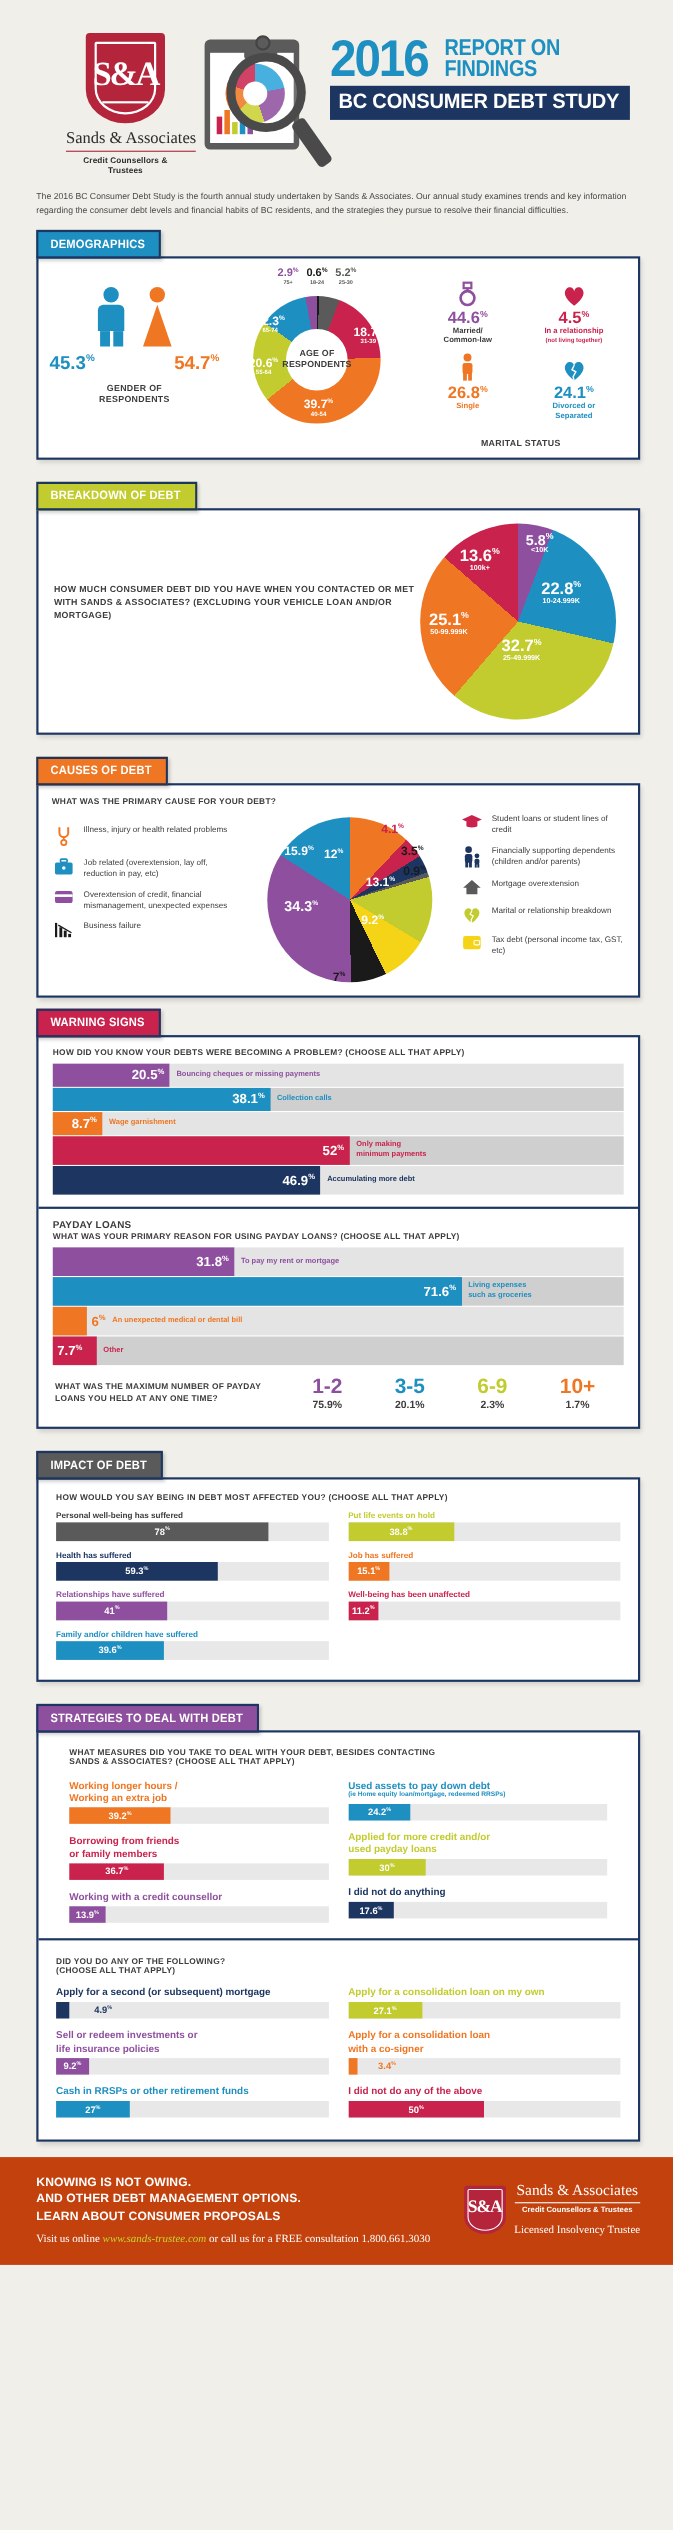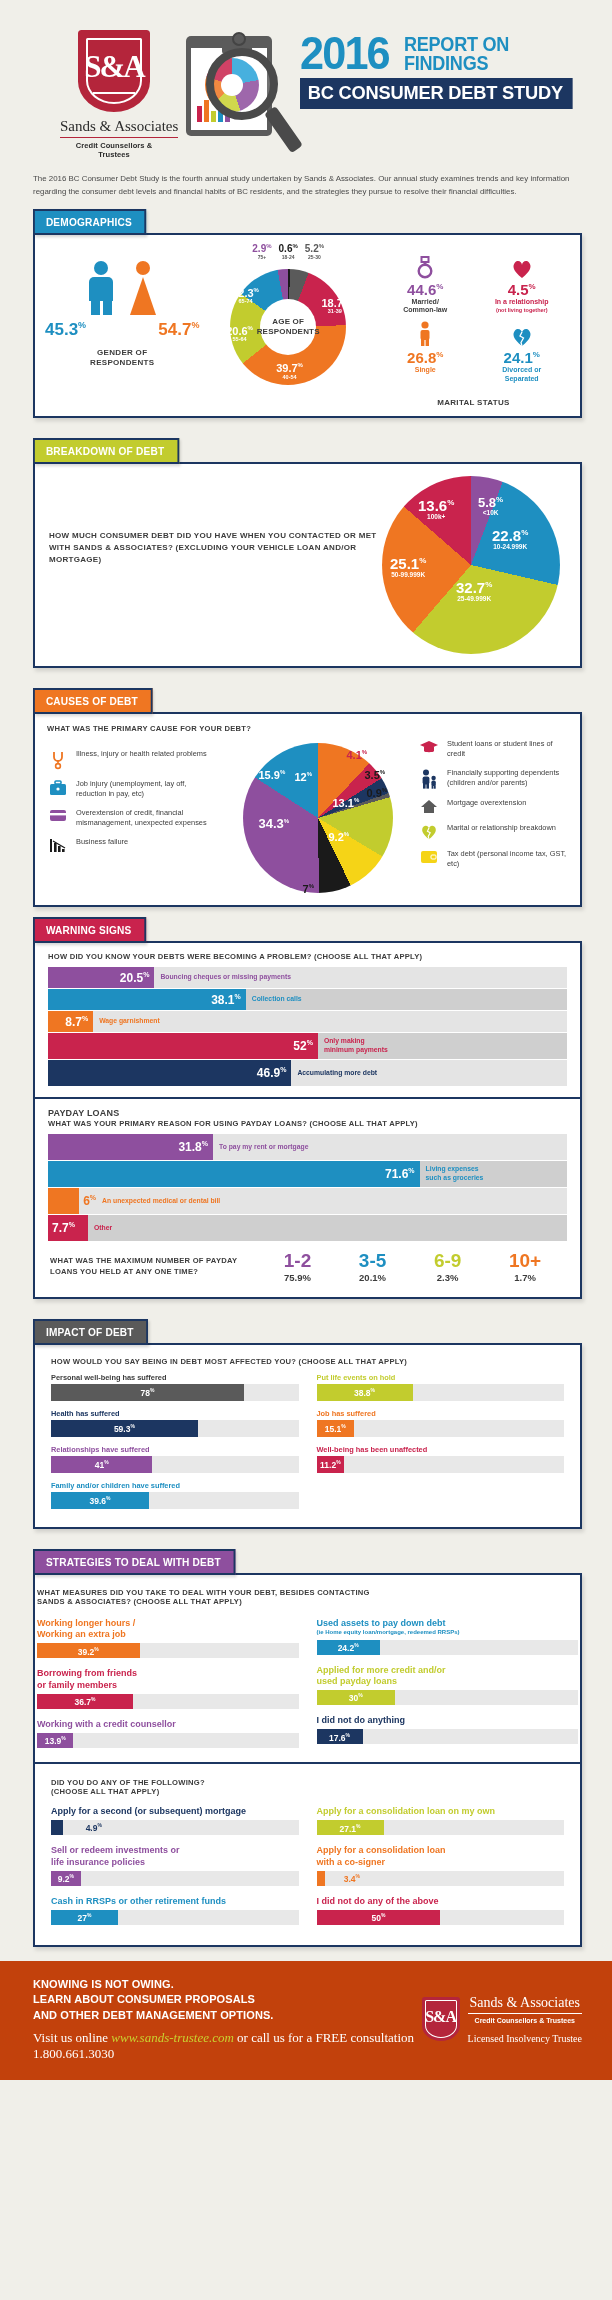--- a/index.html
+++ b/index.html
@@ -179,21 +179,21 @@
   .ifill span{font-size:8.5px;font-weight:bold;}
   .ifill span sup{font-size:5px;}
   .slab { font-size:9px; font-weight:bold; line-height:1.25; margin-bottom:3px;}
   .slab small{font-size:6px;display:block;font-weight:bold;}
   .strack { height:15px; background:#e8e8e8; margin-bottom:10px;}
 
   
   .footer { background:#c2410c; color:#fff; padding:16px 30px 18px 33px; display:flex; align-items:center; margin-top:14px;}
   .foot-left{flex:1;}
   .foot-h{font-size:11px;font-weight:bold;line-height:1.38;letter-spacing:.1px;}
-  .foot-p{font-size:13px;margin-top:7px;font-family:"Liberation Serif",serif;}
+  .foot-p{font-size:10px;margin-top:7px;font-family:"Liberation Serif",serif;}
   .foot-p a{color:#c9d130;text-decoration:none;font-style:italic;}
   .foot-right{text-align:center;display:flex;align-items:center;gap:8px;}
   .f-shield{width:38px;height:44px;background:#b4253b;border-radius:3px 3px 22px 22px/3px 3px 18px 18px;
     display:flex;align-items:center;justify-content:center;position:relative;flex:none;}
   .f-shield span{color:#fff;font-weight:bold;font-size:16px;font-family:"Liberation Serif",serif;letter-spacing:-1px;margin-top:-4px;}
   .f-shield:before{content:"";position:absolute;inset:3px;border:1.5px solid #fff;border-radius:2px 2px 20px 20px/2px 2px 16px 16px;}
   .f-name{font-family:"Liberation Serif",serif;font-size:14px;border-bottom:1px solid #fff;padding-bottom:2px;}
   .f-sub{font-size:7px;font-weight:bold;margin-top:3px;}
   .f-lic{font-size:10px;font-family:"Liberation Serif",serif;margin-top:9px;}
 </style>
@@ -378,21 +378,21 @@
     </div>
   </div>
 
   <div class="panel" style="margin-top:20px">
     <div class="tab" style="background:#c2cc2e">BREAKDOWN OF DEBT</div>
     <div class="panel-body">
       <div class="bd">
         <div class="bd-q">HOW MUCH CONSUMER DEBT DID YOU HAVE WHEN YOU CONTACTED OR MET WITH SANDS &amp; ASSOCIATES? (EXCLUDING YOUR VEHICLE LOAN AND/OR MORTGAGE)</div>
         <div class="bd-pie-wrap">
           <div class="pie" style="width:178px;height:178px;background:conic-gradient(#8e4f9e 0 5.8%, #1e8fc1 5.8% 28.6%, #c2cc2e 28.6% 61.3%, #ef7622 61.3% 86.4%, #c9234d 86.4% 100%)"></div>
-          <div class="plab" style="top:20px;left:96px">
+          <div class="plab" style="top:8px;left:96px">
             <div class="v" style="font-size:13px"><span>5.8</span><sup>%</sup></div>
             <div class="r">&lt;10K</div>
           </div>
           <div class="plab" style="top:52px;left:110px">
             <div class="v"><span>22.8</span><sup>%</sup></div>
             <div class="r">10-24.999K</div>
           </div>
           <div class="plab" style="top:104px;left:74px">
             <div class="v"><span>32.7</span><sup>%</sup></div>
             <div class="r">25-49.999K</div>
@@ -428,21 +428,21 @@
               <span class="leg-txt">Illness, injury or health related problems</span>
             </div>
             <div class="leg">
               <span class="leg-ico">
                   <svg width="18" height="16" viewBox="0 0 18 16">
                     <rect x="1" y="4" width="16" height="11" rx="1.5" fill="#1e8fc1"></rect>
                     <rect x="6" y="1" width="6" height="3" rx="1" fill="none" stroke="#1e8fc1" stroke-width="1.6"></rect>
                     <circle cx="9" cy="9" r="1.6" fill="#fff"></circle>
                   </svg>
                 </span>
-              <span class="leg-txt">Job injury (unemployment, lay off, reduction in pay, etc)</span>
+              <span class="leg-txt">Job related (overextension, lay off, reduction in pay, etc)</span>
             </div>
             <div class="leg">
               <span class="leg-ico">
                   <svg width="18" height="13" viewBox="0 0 18 13">
                     <rect x="1" y="1" width="16" height="11" rx="2" fill="#8e4f9e"></rect>
                     <rect x="1" y="4" width="16" height="2.4" fill="#fff"></rect>
                   </svg>
                 </span>
               <span class="leg-txt">Overextension of credit, financial mismanagement, unexpected expenses</span>
             </div>
@@ -697,21 +697,21 @@
               </div>
           </div>
         </div>
       </div>
     </div>
   </div>
 
   <div class="panel" style="margin-top:20px">
     <div class="tab" style="background:#8e4f9e">STRATEGIES TO DEAL WITH DEBT</div>
     <div class="panel-body">
-      <div class="section-inner" style="padding:13px 2px 4px">
+      <div class="section-inner" style="padding:13px 28px 4px">
         <div class="sec-q">
           <div>WHAT MEASURES DID YOU TAKE TO DEAL WITH YOUR DEBT, BESIDES CONTACTING</div>
           <div>SANDS &amp; ASSOCIATES? (CHOOSE ALL THAT APPLY)</div>
         </div>
         <div class="twocol" style="margin-top:12px">
           <div class="col">
             <div class="slab" style="color:#ef7622">Working longer hours /<br>Working an extra job</div>
             <div class="strack">
                 <div class="ifill" style="width:39.2%;background:#ef7622;height:100%">
                   <span><span>39.2</span><sup>%</sup></span>
@@ -799,22 +799,22 @@
           </div>
         </div>
       </div>
     </div>
   </div>
 
   <div class="footer">
     <div class="foot-left">
       <div class="foot-h">
         <div>KNOWING IS NOT OWING.</div>
+        <div>AND OTHER DEBT MANAGEMENT OPTIONS.</div>
         <div>LEARN ABOUT CONSUMER PROPOSALS</div>
-        <div>AND OTHER DEBT MANAGEMENT OPTIONS.</div>
       </div>
       <div class="foot-p"><span>Visit us online </span><a href="#">www.sands-trustee.com</a><span> or call us for a FREE consultation 1.800.661.3030</span></div>
     </div>
     <div class="foot-right">
       <div class="f-shield">
           <span>S&amp;A</span>
         </div>
       <div>
         <div class="f-name">Sands &amp; Associates</div>
         <div class="f-sub">Credit Counsellors &amp; Trustees</div>

